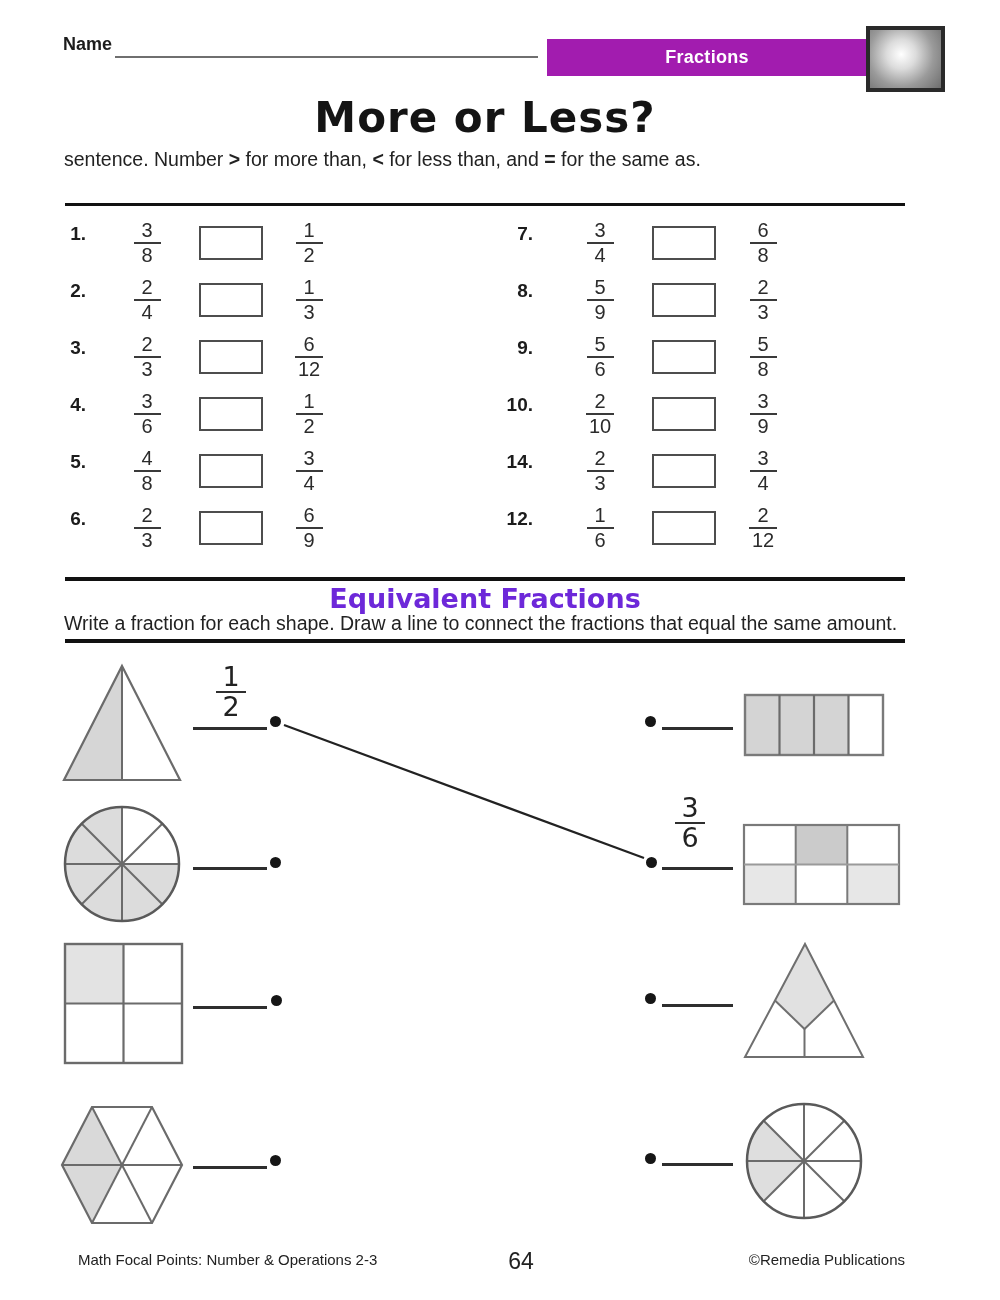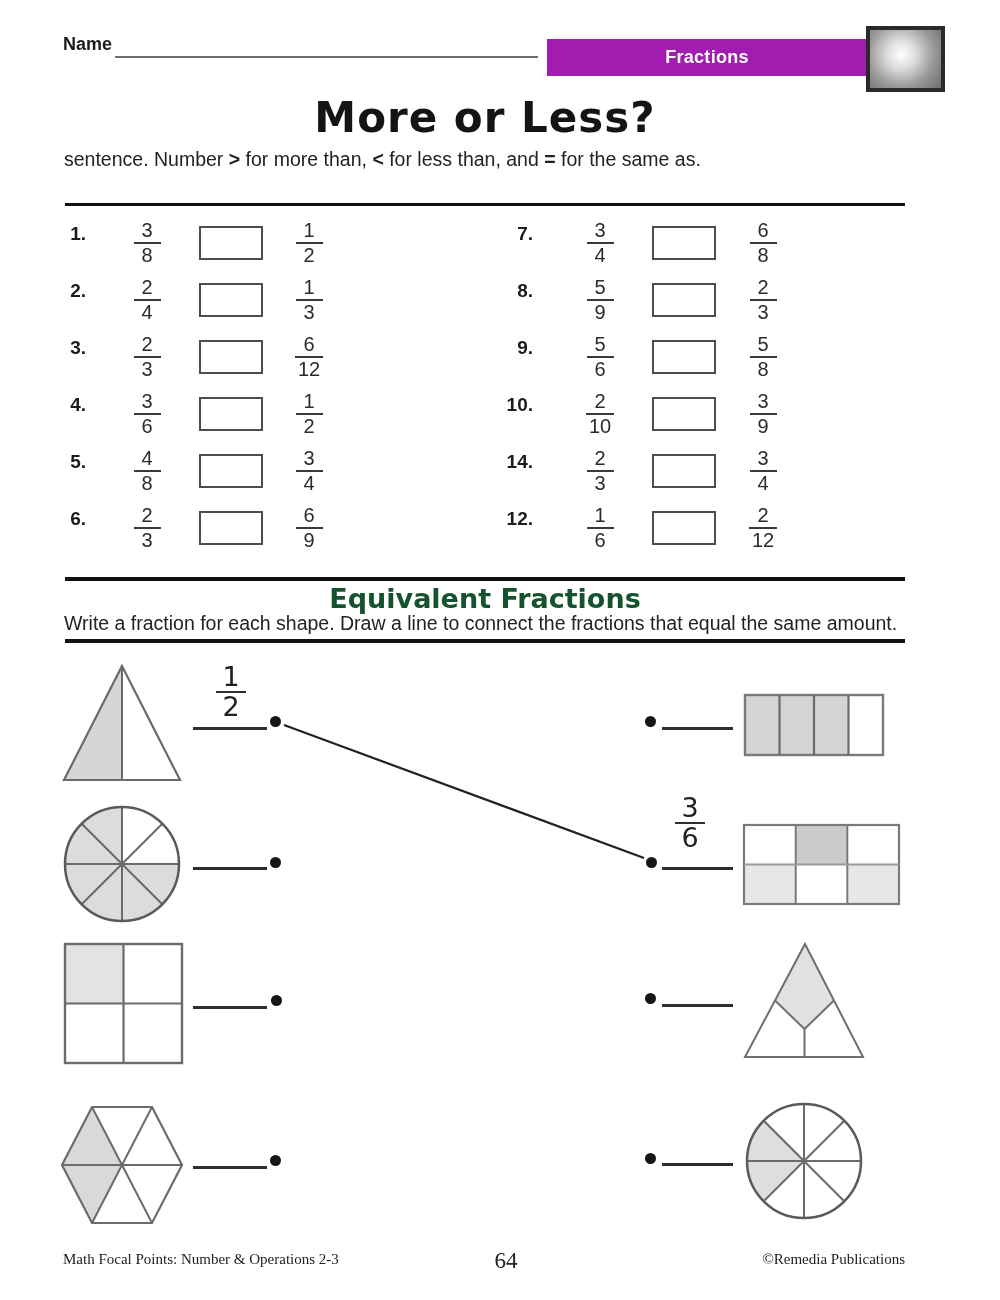--- a/index.html
+++ b/index.html
@@ -40,36 +40,36 @@
   .frac .fden{border-top:2px solid #3a3a3a;}
   .frac1{margin-left:31px;}
   .pcol-right .frac1{margin-left:37px;}
   .ansbox{margin-left:22px;width:64px;height:34px;box-sizing:border-box;
           border:2px solid #4d4d4d;background:#fff;}
   .frac2{margin-left:16px;}
   .pcol-right .frac2{margin-left:17px;}
 
   
   .eq-title{left:65px;top:583px;width:840px;text-align:center;font-size:27px;font-weight:bold;
-            font-family:"DejaVu Sans",sans-serif;color:#14532d;}
+            font-family:"DejaVu Sans",sans-serif;color:#6d28d9;}
   .eq-instr{left:64px;top:612px;width:848px;font-size:19.5px;color:#222;}
 
   .aline{position:absolute;height:3px;background:#2e2e2e;}
   .dot{position:absolute;width:11px;height:11px;border-radius:50%;background:#161616;}
 
   .efrac{position:absolute;display:flex;flex-direction:column;align-items:center;
          font-family:"DejaVu Sans",sans-serif;font-size:27px;color:#222;width:38px;}
   .efrac .enum,.efrac .eden{line-height:28px;padding:0 6px;}
   .efrac .eden{border-top:2.5px solid #2e2e2e;}
 
   svg.shape{position:absolute;overflow:visible;}
   .connector{position:absolute;left:0;top:0;pointer-events:none;z-index:3;}
 
   
-  .foot{font-family:Liberation Serif, serif;color:#222;}
+  .foot{font-family:Liberation Sans, sans-serif;color:#222;margin-left:15px;}
   .foot-left{left:63px;top:1251px;font-size:15px;}
   .foot-page{left:461px;top:1248px;width:90px;text-align:center;font-size:23px;}
   .foot-right{right:95px;top:1251px;font-size:15px;}
 </style>
 </head>
 <body>
 
 <div class="abs name-label">Name</div>
 <div class="abs name-line"></div>
 <div class="abs banner">

